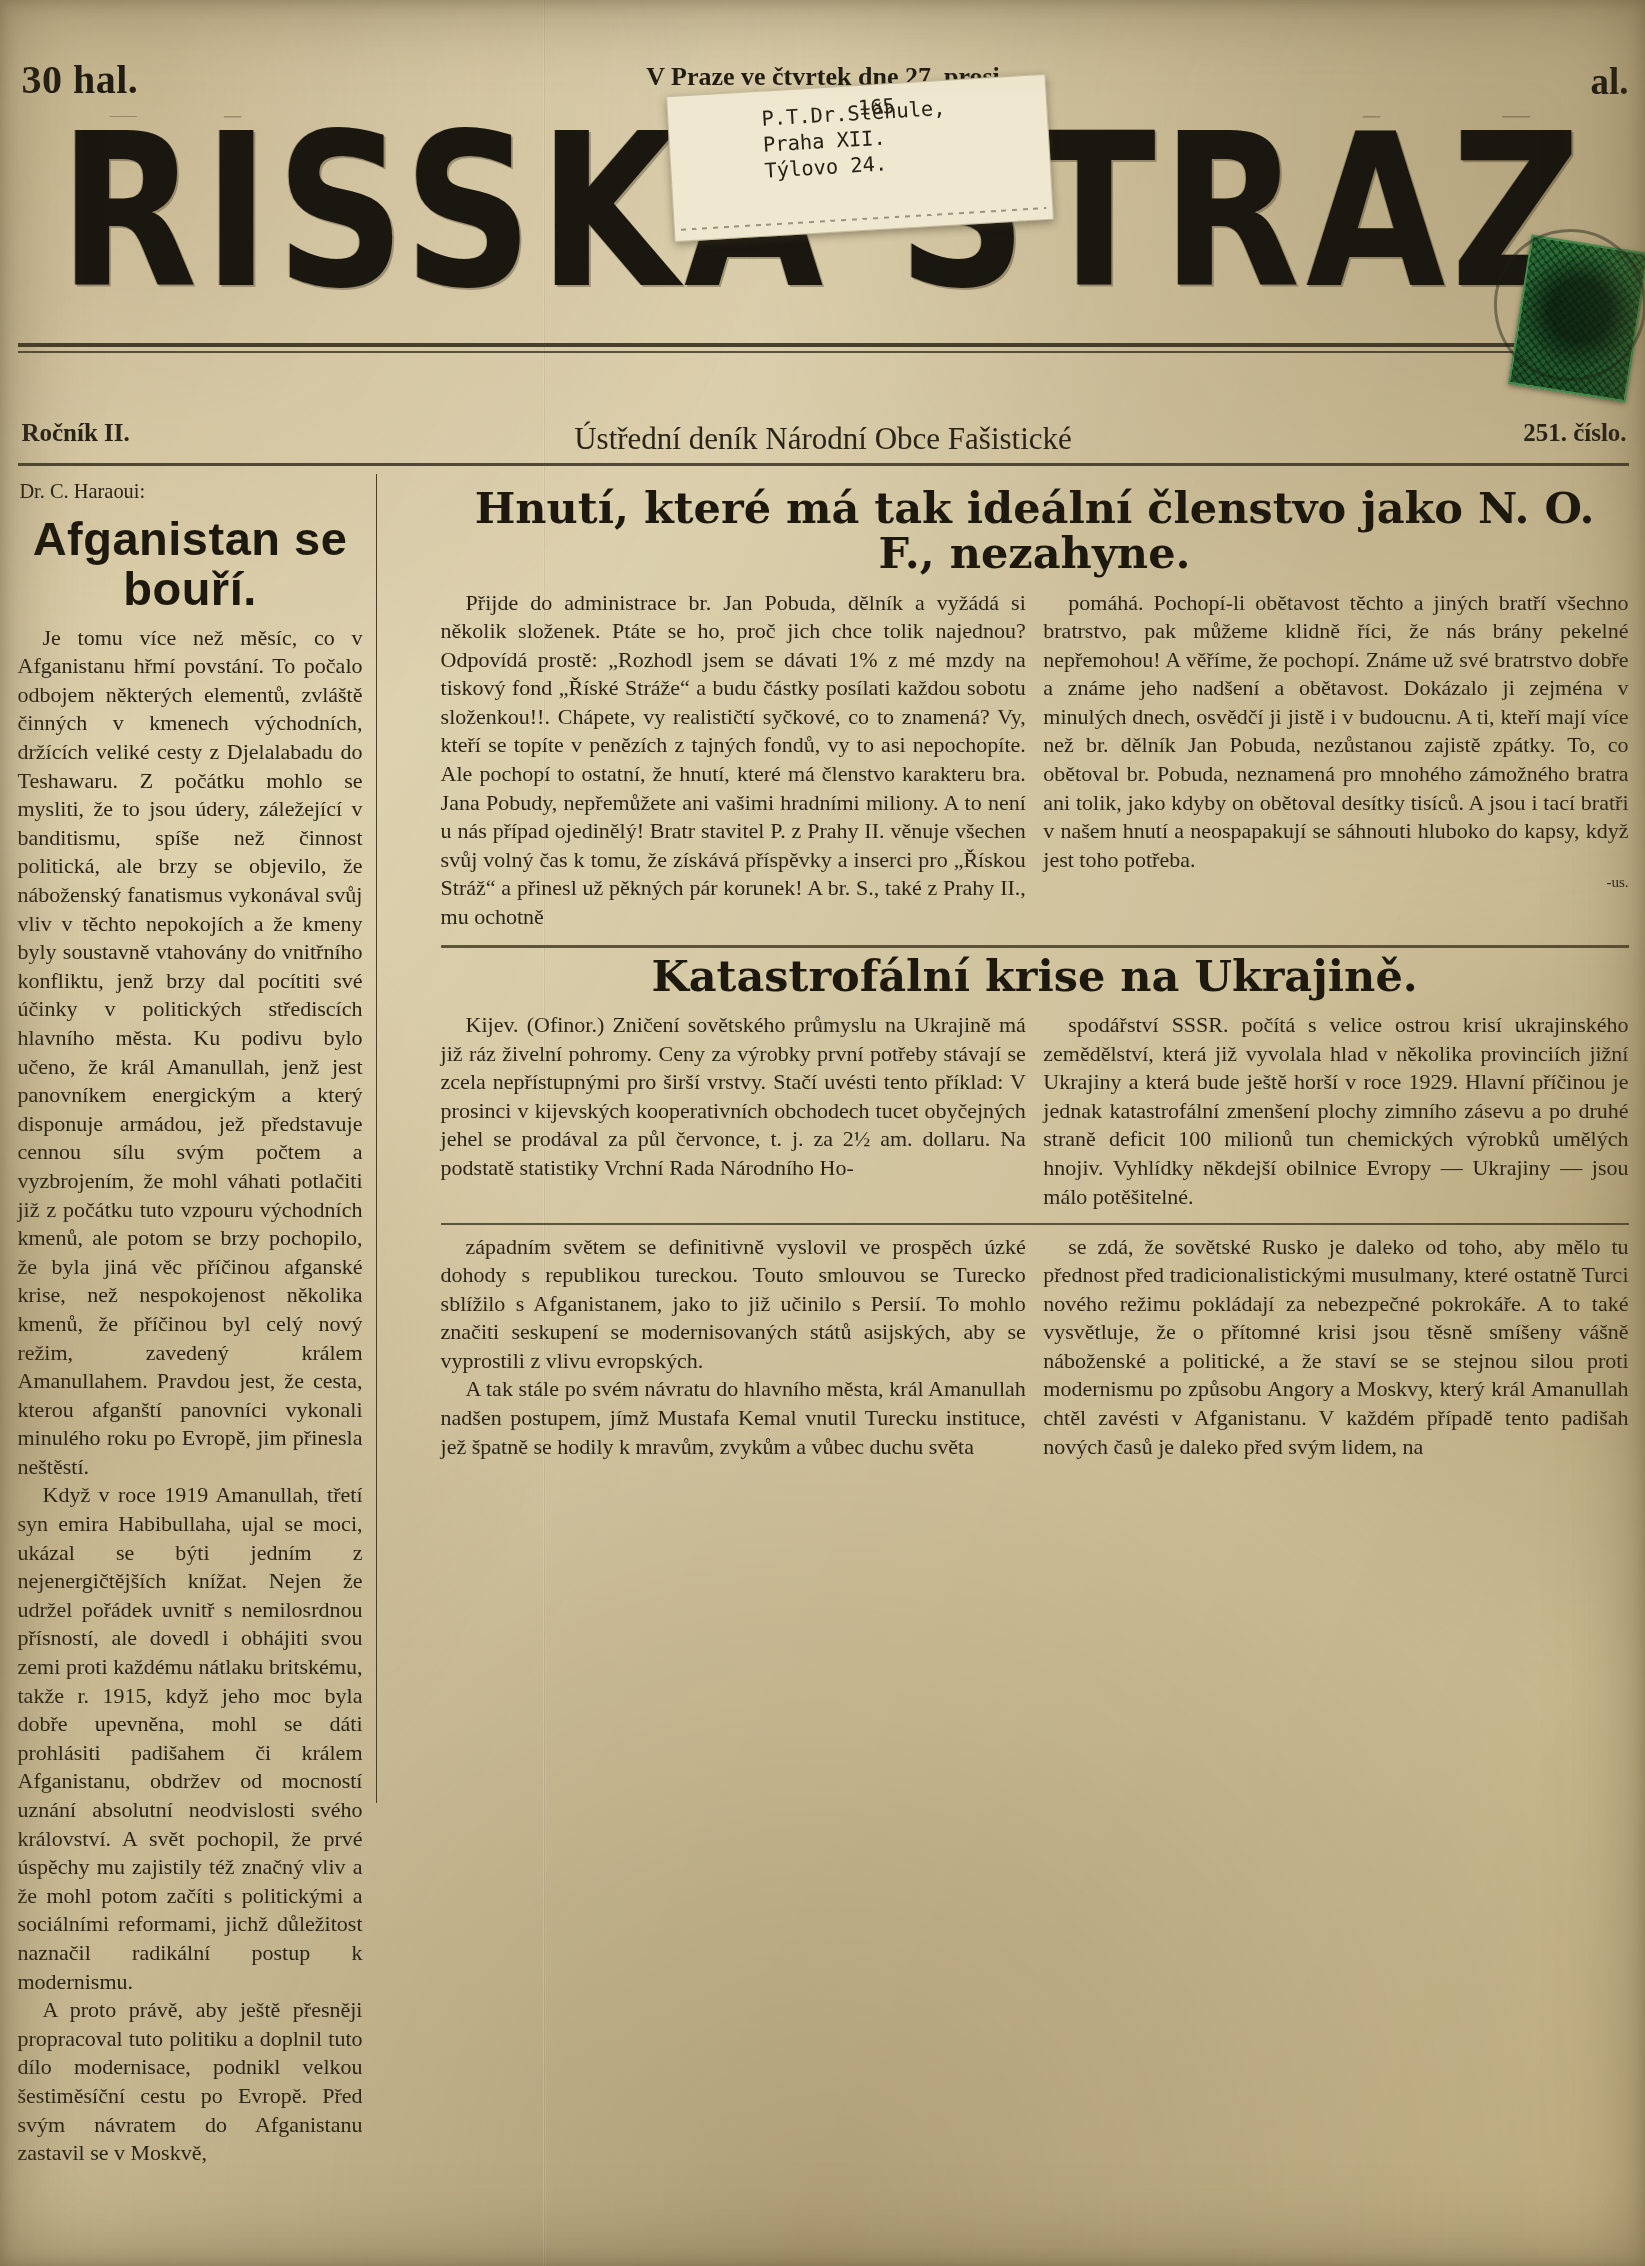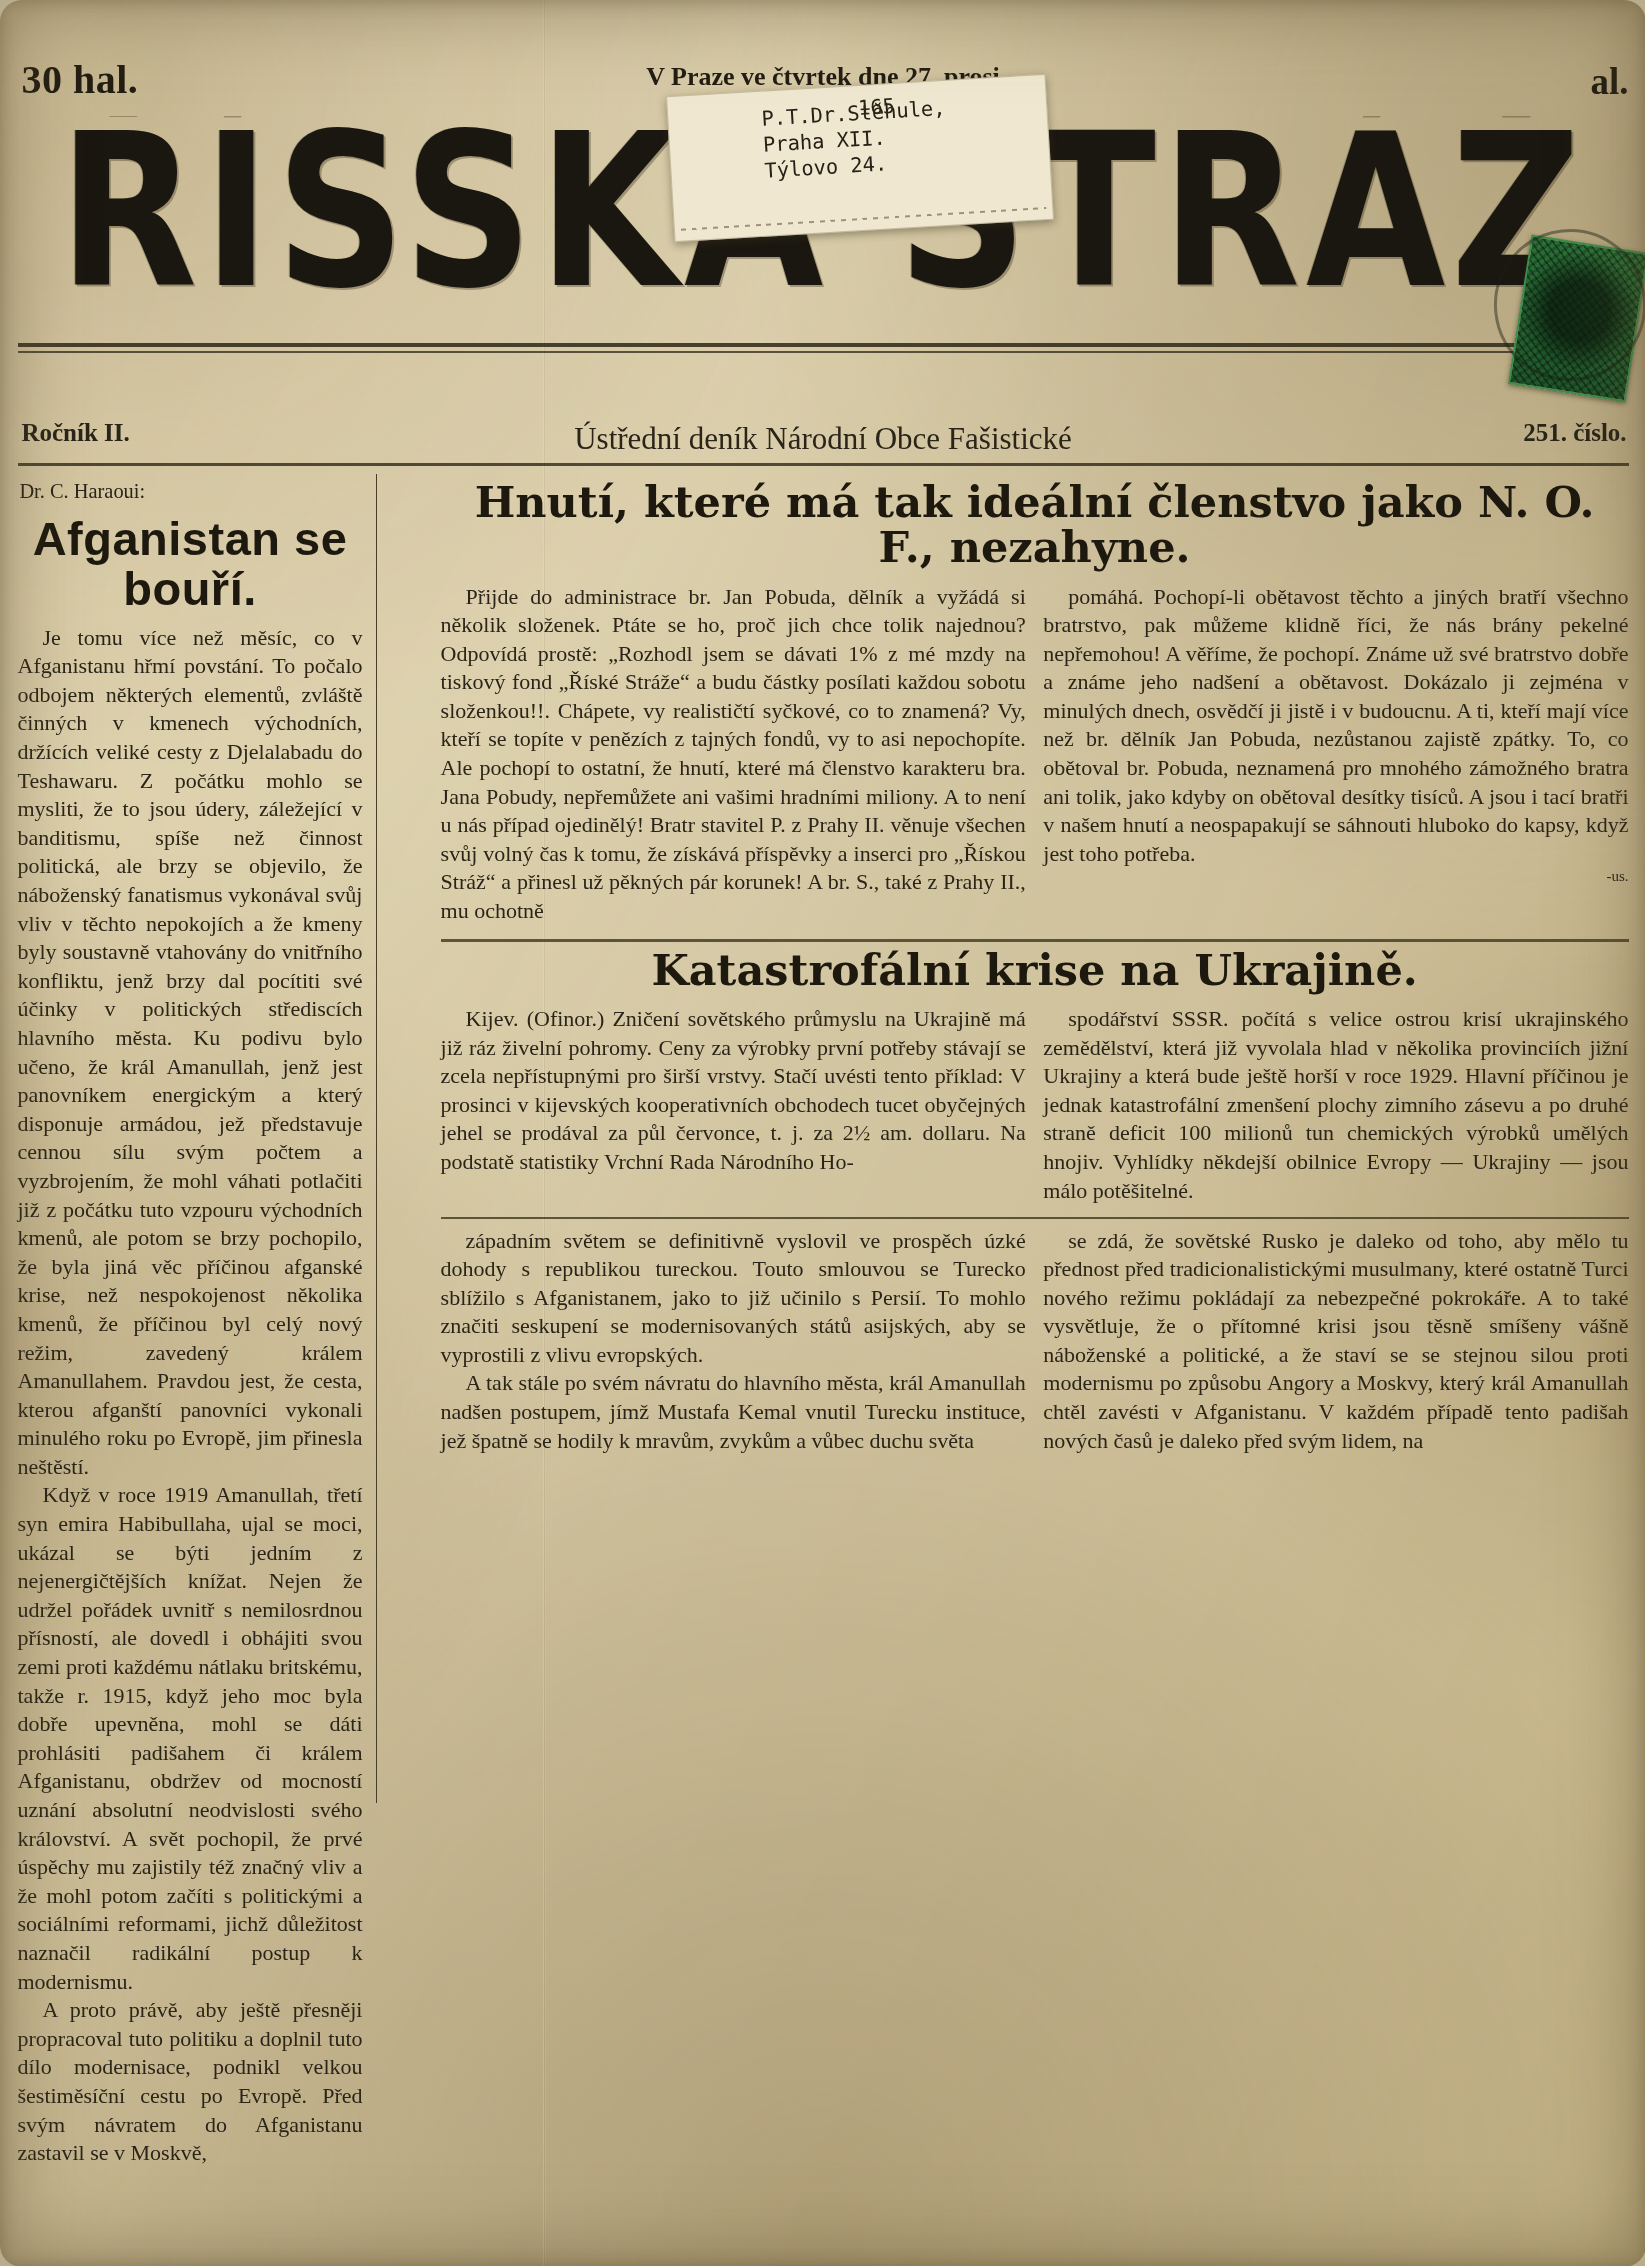--- a/index.html
+++ b/index.html
@@ -9,21 +9,20 @@
   }
   .page {
     position: relative;
     width: 1646px;
     height: 2267px;
     overflow: hidden;
     background:
       radial-gradient(ellipse at 20% 10%, #e8dcbb 0%, #ddd0ab 35%, #cfc098 70%, #c3b286 100%);
     font-family: "Liberation Serif", serif;
     color: #2a2419;
-    border-radius: 22px;
   }
   
   .grain {
     position: absolute;
     inset: 0;
     pointer-events: none;
     background:
       radial-gradient(circle at 8% 4%, rgba(140,120,80,0.30) 0%, rgba(140,120,80,0) 26%),
       radial-gradient(circle at 92% 6%, rgba(120,100,60,0.22) 0%, rgba(120,100,60,0) 30%),
       radial-gradient(circle at 50% 98%, rgba(120,100,60,0.25) 0%, rgba(120,100,60,0) 40%),
@@ -155,20 +154,21 @@
     gap: 48px;
   }
   .col-left {
     width: 345px;
     padding-right: 13.6px;
     border-right: 1.9px solid #473e29;
   }
   .col-main {
     flex: 1;
     padding-left: 15.5px;
+    margin-top: 6px;
   }
   .headline {
     text-align: center;
     font-weight: bold;
     line-height: 1.06;
     color: #1d190f;
   }
   .headline.lead {
     font-size: 47px;
     letter-spacing: 0.5px;

